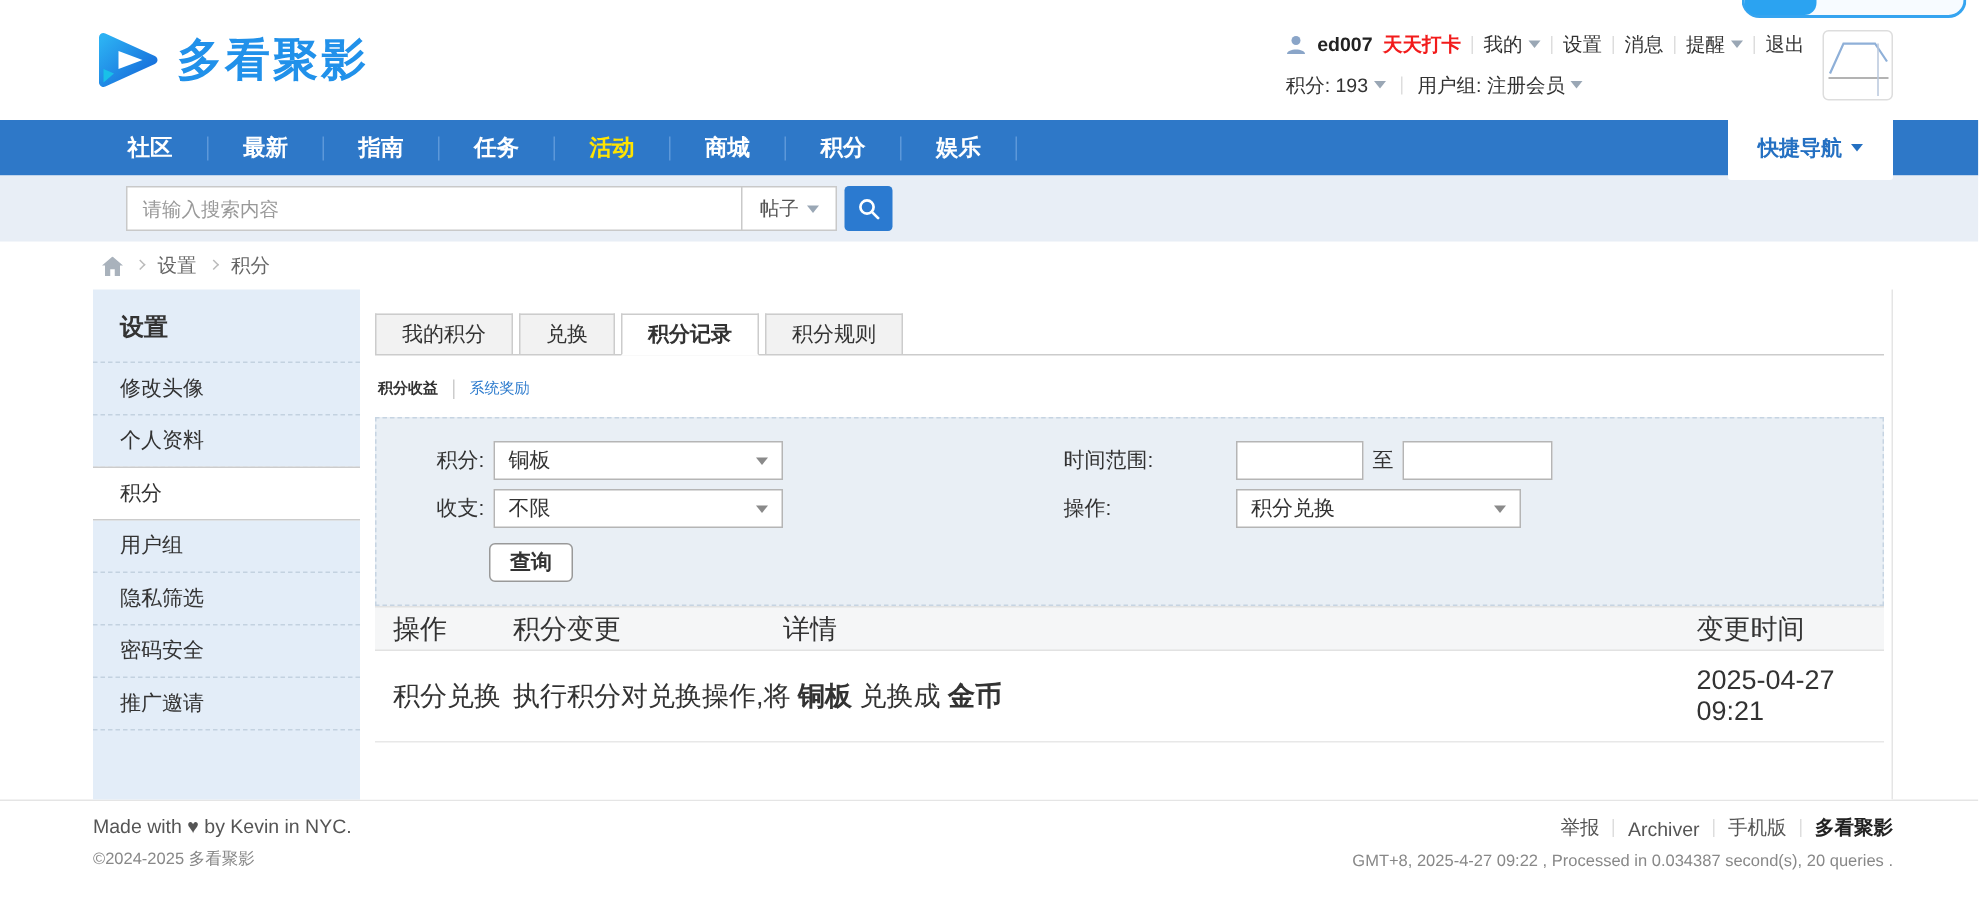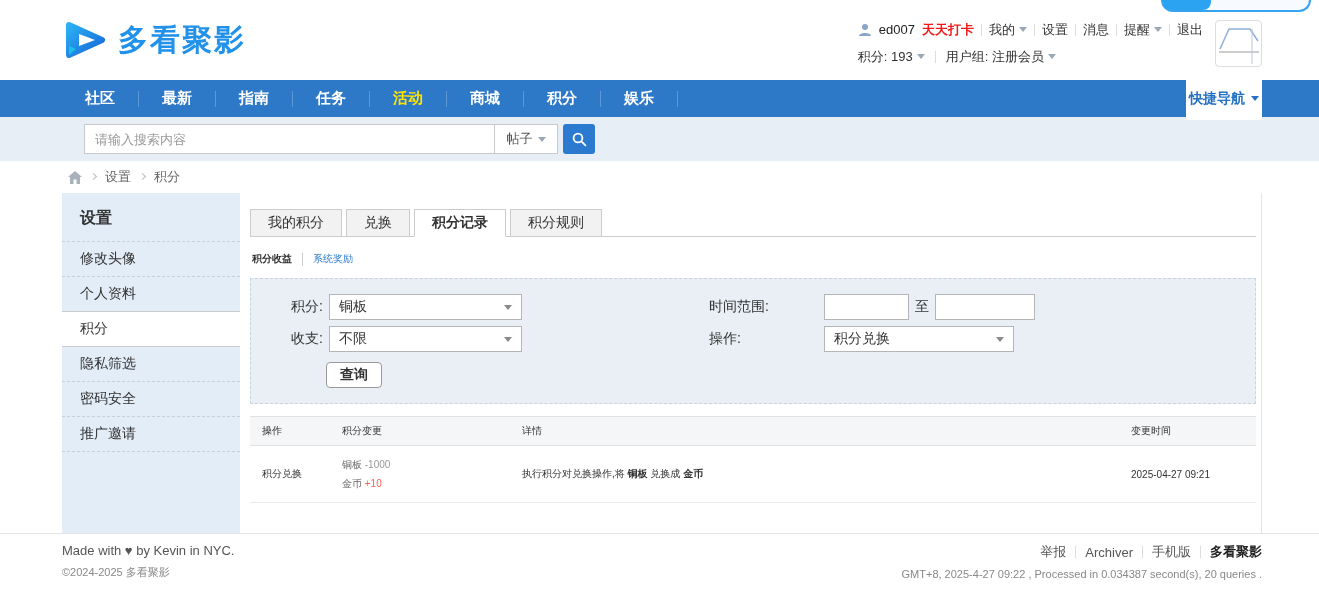--- a/index.html
+++ b/index.html
@@ -7,36 +7,36 @@
   .page { width:1319px; height:598px; position:relative; overflow:hidden; background:#fff; }
 
   
   .header { height:80px; position:relative; padding:0 57px 0 62px; display:flex; align-items:center; justify-content:space-between; }
   .logo { display:flex; align-items:center; gap:8px; }
   .logo-text { font-size:30px; font-weight:bold; color:#2191ea; letter-spacing:2px; }
   .user-block { display:flex; align-items:flex-start; gap:12px; margin-top:6px; }
   .user-lines { text-align:right; font-size:13px; color:#333; }
   .user-line1 { display:flex; align-items:center; justify-content:flex-end; gap:7px; height:20px; }
   .user-line2 { display:flex; align-items:center; justify-content:flex-start; gap:10px; margin-top:8px; color:#444; }
-  .uname { font-weight:normal; color:#222; }
+  .uname { font-weight:bold; color:#222; }
   .badge-red { color:#f21b1b; font-weight:bold; }
   .hsep { width:1px; height:12px; background:#ddd; }
   .hlink { color:#333; cursor:pointer; display:flex; align-items:center; gap:4px; }
   .tri { width:0; height:0; border-left:4px solid transparent; border-right:4px solid transparent; border-top:5px solid #9aa7b5; display:inline-block; }
   .thumb { width:47px; height:47px; border:1px solid #ddd; border-radius:4px; background:#fff; display:flex; align-items:center; justify-content:center; }
   .corner-widget { position:absolute; top:0; right:8px; width:150px; height:12px; border:2px solid #35a4f0; border-top:none; border-radius:0 0 12px 12px; background:#f7fbff; }
   .corner-fill { position:absolute; left:0; top:0; width:48px; height:10px; background:#2ba3f1; border-radius:0 0 8px 8px; }
 
   
   .nav { height:37px; background:#2e78c8; display:flex; align-items:center; padding:0 57px 0 62px;gap:25px; }
   .nav-items { display:flex; align-items:center; height:100%; flex:1; }
   .nav-item { color:#fff; font-size:15px; font-weight:bold; padding:0 23px; height:100%; display:flex; align-items:center; cursor:pointer; }
   .nav-item.active { color:#ffe400; }
   .nav-sep { width:1px; height:16px; background:#5d98d9; }
-  .quick-nav { background:#fff; color:#2470c2; font-size:14px; font-weight:bold; height:42px; padding:0 3px; border-radius:2px; display:flex; align-items:center; gap:6px; cursor:pointer; }
+  .quick-nav { background:#fff; color:#2470c2; font-size:14px; font-weight:bold; height:42px; padding:0 20px; border-radius:2px; display:flex; align-items:center; gap:6px; cursor:pointer; }
   .quick-nav .tri { border-top-color:#2470c2; }
 
   
   .search-strip { height:44px; background:#e8eef6; display:flex; align-items:center; padding-left:84px; }
   .search-box { display:flex; align-items:stretch; height:30px; }
   .search-input { width:410px; border:1px solid #c9c9c9; border-right:none; background:#fff; padding:0 10px; font-size:13px; color:#333; outline:none; }
   .search-input::placeholder { color:#999; }
   .search-scope { width:64px; border:1px solid #c9c9c9; background:#fff; display:flex; align-items:center; justify-content:center; gap:5px; font-size:13px; color:#555; cursor:pointer; }
   .search-btn { width:32px; margin-left:5px; background:#2b7ad0; border:none; border-radius:3px; display:flex; align-items:center; justify-content:center; cursor:pointer; }
 
@@ -73,21 +73,21 @@
   .sel .tri { border-top-color:#8a8a8a; }
   .sel-credit, .sel-income { width:193px; }
   .sel-op { width:190px; }
   .tinput { width:85px; height:26px; border:1px solid #b5b5b5; background:#fff; padding:0 6px; font-size:13px; outline:none; }
   .tinput2 { width:100px; }
   .to-label { margin:0 6px; font-size:14px; color:#333; }
   .query-row { margin-top:10px; margin-bottom:0; }
   .query-btn { margin-left:75px; background:#fff; border:1px solid #999; border-radius:4px; padding:3px 13px; font-size:14px; font-weight:bold; color:#333; cursor:pointer; font-family:inherit; }
 
   
-  .log-table { margin-top:12px; font-size:10px; color:#333; }
+  .log-table { font-size:18px; color:#333; }
   .t-head { display:flex; background:#f5f6f7; border-top:1px solid #e2e2e2; border-bottom:1px solid #e2e2e2; height:30px; align-items:center; }
   .t-row { display:flex; align-items:center; border-bottom:1px solid #e8e8e8; padding:9px 0; }
   .c-op { width:92px; padding-left:12px; flex-shrink:0; }
   .c-change { width:180px; flex-shrink:0; }
   .c-detail { flex:1; }
   .c-time { width:125px; flex-shrink:0; }
   .chg-line { line-height:19px; color:#666; }
   .chg-neg { color:#999; }
   .chg-pos { color:#ff5a4d; }
   .bold { font-weight:bold; }
@@ -232,20 +232,21 @@
     <span class="crumb">积分</span>
   </div>
 
   <div class="main">
 
     <div class="sidebar">
       <div class="sb-title">设置</div>
       <div class="sb-item">修改头像</div>
       <div class="sb-item">个人资料</div>
       <div class="sb-item active">积分</div>
+      <div class="sb-item">用户组</div>
       <div class="sb-item">隐私筛选</div>
       <div class="sb-item">密码安全</div>
       <div class="sb-item">推广邀请</div>
     </div>
 
     <div class="content">
 
       <div class="tabbar">
         <span class="tab">我的积分</span>
         <span class="tab">兑换</span>
@@ -298,24 +299,20 @@
 
       <div class="log-table">
         <div class="t-head">
           <span class="c-op">操作</span>
           <span class="c-change">积分变更</span>
           <span class="c-detail">详情</span>
           <span class="c-time">变更时间</span>
         </div>
         <div class="t-row">
           <span class="c-op">积分兑换</span>
-          <span class="c-change">
-            <span class="chg-line"><span>铜板</span> <span class="chg-neg">-1000</span></span><br>
-            <span class="chg-line"><span>金币</span> <span class="chg-pos">+10</span></span>
-          </span>
           <span class="c-detail"><span>执行积分对兑换操作,将 </span><span class="bold">铜板</span><span> 兑换成 </span><span class="bold">金币</span></span>
           <span class="c-time">2025-04-27 09:21</span>
         </div>
       </div>
 
     </div>
   </div>
 
   <div class="footer">
     <div>

